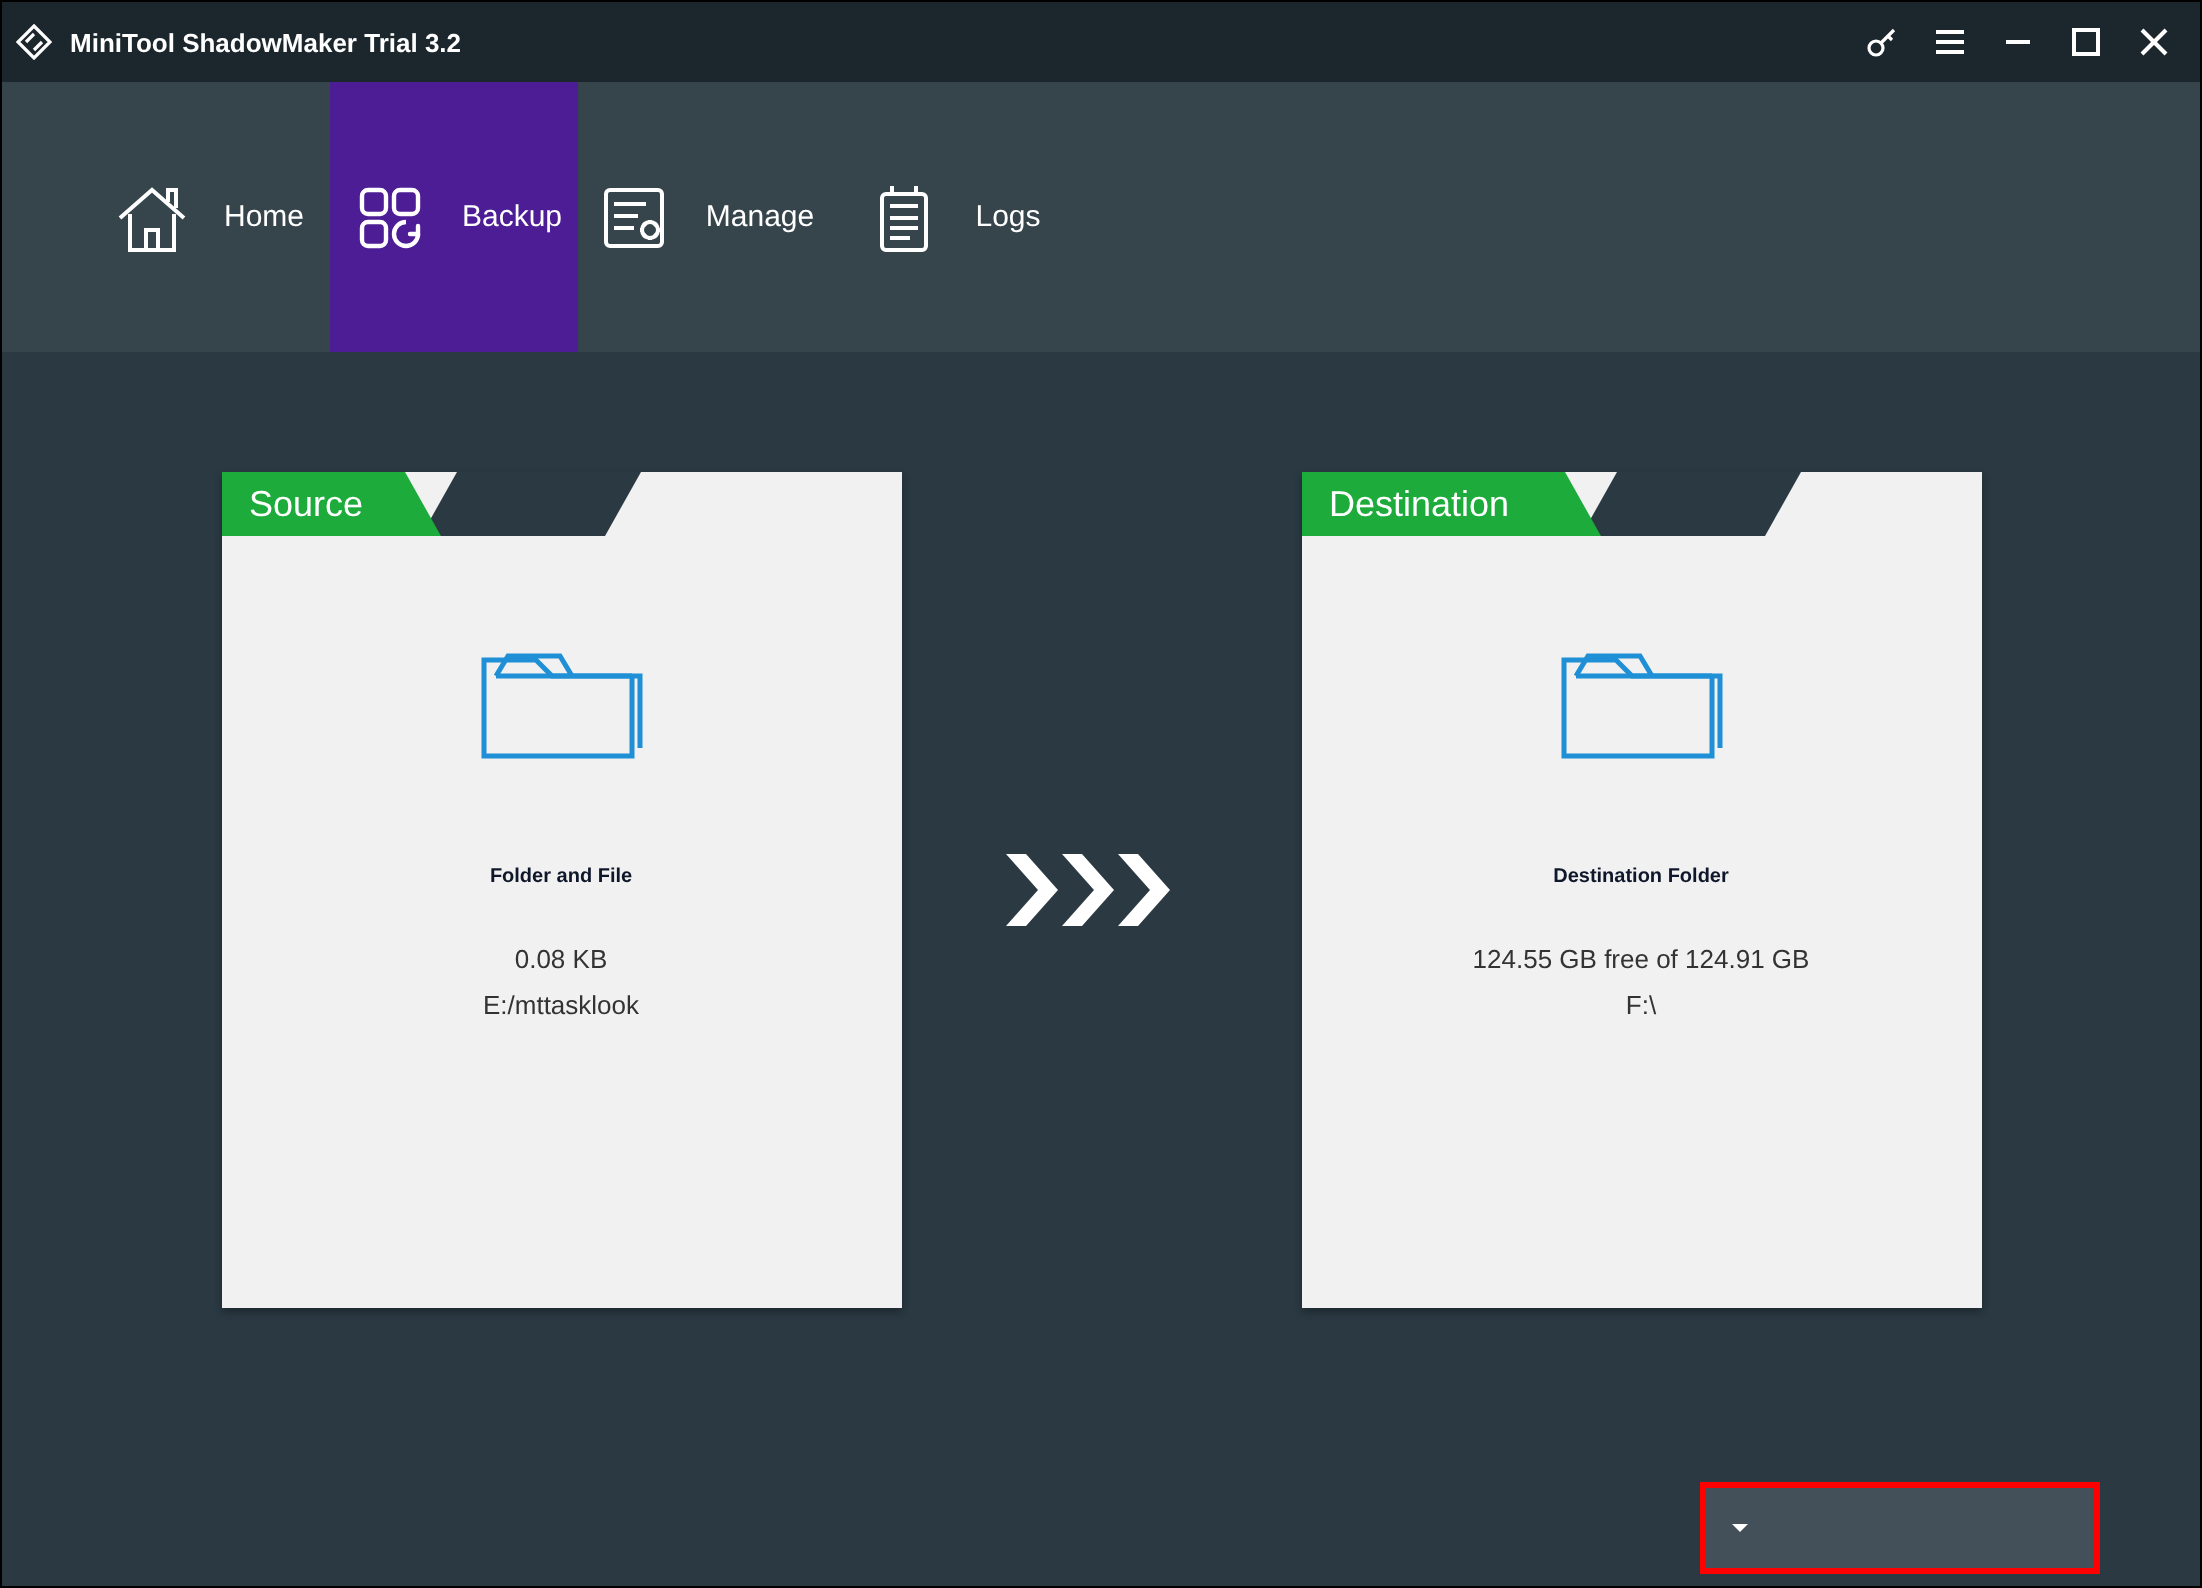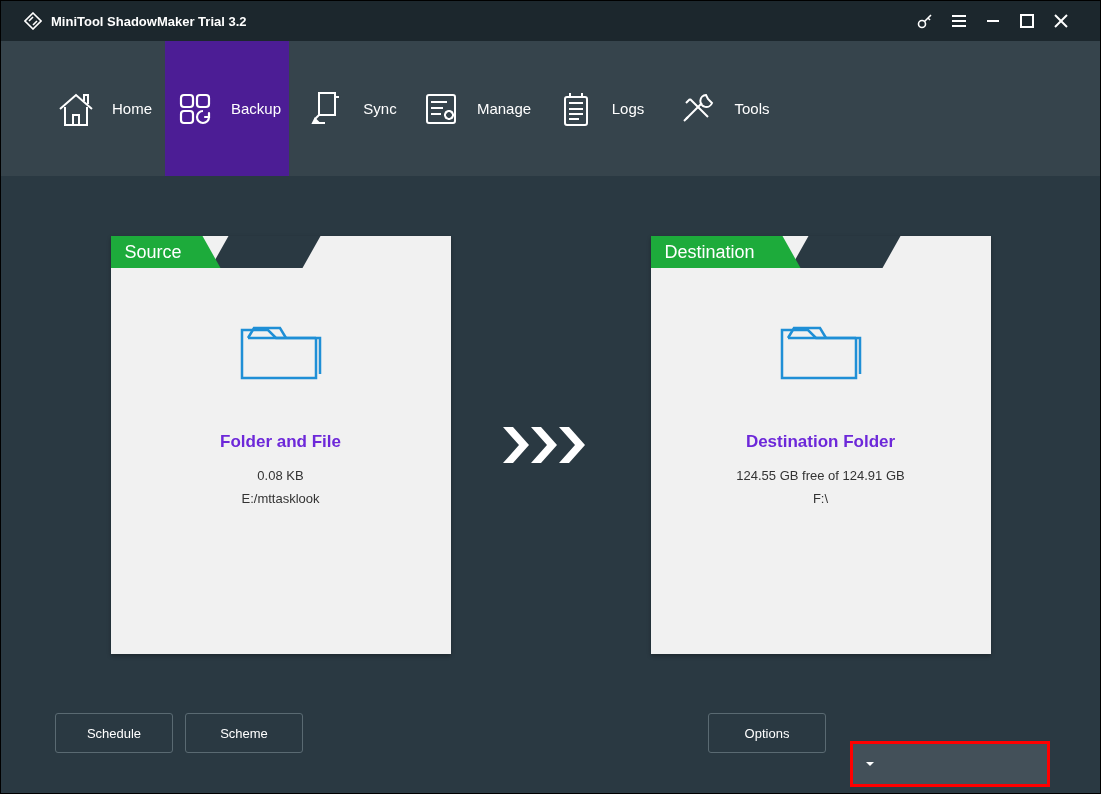--- a/index.html
+++ b/index.html
@@ -1,40 +1,40 @@
 <!DOCTYPE html>
 <html><head>
 <meta charset="utf-8">
 <style>
   * { box-sizing: border-box; margin: 0; padding: 0; }
   html, body { width: 1101px; height: 794px; font-family: "Segoe UI", Arial, sans-serif; background:#2a3942; overflow:hidden; }
   .app { width:1101px; height:794px; background:#2a3942; border:1px solid #000; position:relative;}
   
-  .titlebar { height:40px; background:#1c272d; display:flex; align-items:center; padding:0 22px; color:#fff; }
+  .titlebar { height:40px; background:#1c272d; display:flex; align-items:center; padding:0 6px; color:#fff; }
   .titlebar .logo { width:20px; height:20px; margin-right:8px; display:flex; align-items:center; justify-content:center;}
   .titlebar .title { font-size:13px; font-weight:600; }
   .titlebar .spacer { flex:1; }
   .titlebar .tbtn { width:34px; height:40px; display:flex; align-items:center; justify-content:center; cursor:pointer;}
   
   .nav { height:135px; background:#36444c; display:flex; }
   .nav-item { flex:0 0 124px; display:flex; flex-direction:row; align-items:center; justify-content:center; color:#fff; cursor:pointer; gap:14px;}
   .nav-item.active { background:#4c1d95; }
   .nav-item .icon { height:40px; display:flex; align-items:center; justify-content:center;}
   .nav-item .label { font-size:15px; }
   .nav-pad-left { flex:0 0 40px; }
   .nav-pad-right { flex:1; }
   
   .content { position:absolute; top:175px; left:0; right:0; bottom:0; }
   .cards-row { position:absolute; top:60px; left:0; right:0; display:flex; align-items:flex-start; justify-content:center; gap:50px; }
   .card { width:340px; height:418px; background:#f1f1f1; position:relative; box-shadow:0 2px 4px rgba(0,0,0,0.3); cursor:pointer;}
   .card-tab { position:absolute; top:0; left:0; height:32px; background:#1dab3b; color:#fff; font-size:18px; display:flex; align-items:center; padding:0 22px 0 14px; clip-path: polygon(0 0, calc(100% - 18px) 0, 100% 100%, 0 100%);}
   .card-tab-diag { position:absolute; top:0; height:32px; background:#2a3942; width:110px; clip-path: polygon(18px 0, 100% 0, calc(100% - 18px) 100%, 0 100%);} 
   .card-body { position:absolute; top:32px; left:0; right:0; bottom:0; display:flex; flex-direction:column; align-items:center; padding-top:50px;}
   .folder-icon { margin-bottom:40px; }
-  .card-title { font-size:17px; font-weight:700; color:#6d28d9; margin-bottom:16px;}
+  .card-title { font-size:10px; font-weight:700; color:#0f172a; margin-bottom:28px;}
   .card-line { font-size:13px; color:#333; margin-bottom:8px;}
   .chevrons { display:flex; align-items:center; height:418px; }
   .chevrons svg { display:block; }
   
   .bottom { position:absolute; left:54px; right:54px; bottom:40px; height:40px; display:flex; align-items:center;}
   .btn { height:40px; border:1px solid #5a6a72; background:transparent; color:#fff; font-size:13px; display:flex; align-items:center; justify-content:center; cursor:pointer; border-radius:3px;}
   .btn.small { width:118px; margin-right:12px;}
   .bottom .spacer { flex:1; }
   
   .split-wrap { position:absolute; right:50px; bottom:6px; width:200px; border:3px solid #f00; }
@@ -122,34 +122,20 @@
               <path d="M36 24 L36 28 L32 28" stroke-linecap="round"></path>
             </g>
           </svg>
       </div>
       <div class="label">Backup</div>
     </div>
     <div class="nav-item">
       <div class="icon">
         <svg width="44" height="40" viewBox="0 0 44 40">
             <g stroke="#fff" stroke-width="2" fill="none">
-              <path d="M14 4 H30 V26 H14 Z"></path>
-              <path d="M30 8 L34 8"></path>
-              <path d="M10 30 L8 34 L14 34 Z" fill="#fff"></path>
-              <path d="M14 34 L20 34"></path>
-              <path d="M14 26 L10 30"></path>
-            </g>
-          </svg>
-      </div>
-      <div class="label">Sync</div>
-    </div>
-    <div class="nav-item">
-      <div class="icon">
-        <svg width="44" height="40" viewBox="0 0 44 40">
-            <g stroke="#fff" stroke-width="2" fill="none">
               <rect x="8" y="6" width="28" height="28" rx="2"></rect>
               <line x1="12" y1="13" x2="28" y2="13"></line>
               <line x1="12" y1="19" x2="24" y2="19"></line>
               <line x1="12" y1="25" x2="22" y2="25"></line>
               <circle cx="30" cy="26" r="4"></circle>
               <path d="M30 21 V23 M30 29 V31 M25 26 H27 M33 26 H35 M26.5 22.5 L28 24 M32 28 L33.5 29.5 M33.5 22.5 L32 24 M28 28 L26.5 29.5"></path>
             </g>
           </svg>
       </div>
       <div class="label">Manage</div>
@@ -160,33 +146,20 @@
             <g stroke="#fff" stroke-width="2" fill="none">
               <rect x="11" y="8" width="22" height="28" rx="2"></rect>
               <path d="M16 8 V4 M28 8 V4 M15 14 H29"></path>
               <line x1="15" y1="20" x2="29" y2="20"></line>
               <line x1="15" y1="25" x2="29" y2="25"></line>
               <line x1="15" y1="30" x2="25" y2="30"></line>
             </g>
           </svg>
       </div>
       <div class="label">Logs</div>
-    </div>
-    <div class="nav-item">
-      <div class="icon">
-        <svg width="44" height="40" viewBox="0 0 44 40">
-            <g stroke="#fff" stroke-width="2" fill="none">
-              <path d="M10 30 L26 14"></path>
-              <path d="M8 32 L12 28"></path>
-              <path d="M30 6 A6 6 0 1 0 36 14 L32 10 Z"></path>
-              <path d="M14 10 L32 28 M10 14 L14 10"></path>
-            </g>
-          </svg>
-      </div>
-      <div class="label">Tools</div>
     </div>
     <div class="nav-pad-right"></div>
   </div>
 
   <div class="content">
     <div class="cards-row">
 
       <div class="card">
         <div class="card-tab-diag" style="left:100px;"></div>
         <div class="card-tab" style="min-width:110px;">Source</div>
@@ -231,26 +204,20 @@
                 </g>
               </svg>
           </div>
           <div class="card-title">Destination Folder</div>
           <div class="card-line">124.55 GB free of 124.91 GB</div>
           <div class="card-line">F:\</div>
         </div>
       </div>
     </div>
 
-    <div class="bottom">
-      <div class="btn small">Schedule</div>
-      <div class="btn small">Scheme</div>
-      <div class="spacer"></div>
-      <div class="btn small" style="margin-right:220px;">Options</div>
-    </div>
 
     <div class="split-wrap">
       <div class="split-top">
         <div class="split-arrow">
           <svg width="12" height="12" viewBox="0 0 12 12">
               <path d="M2 4 L6 8 L10 4 Z" fill="#fff"></path>
             </svg>
         </div>
       </div>
     </div>

